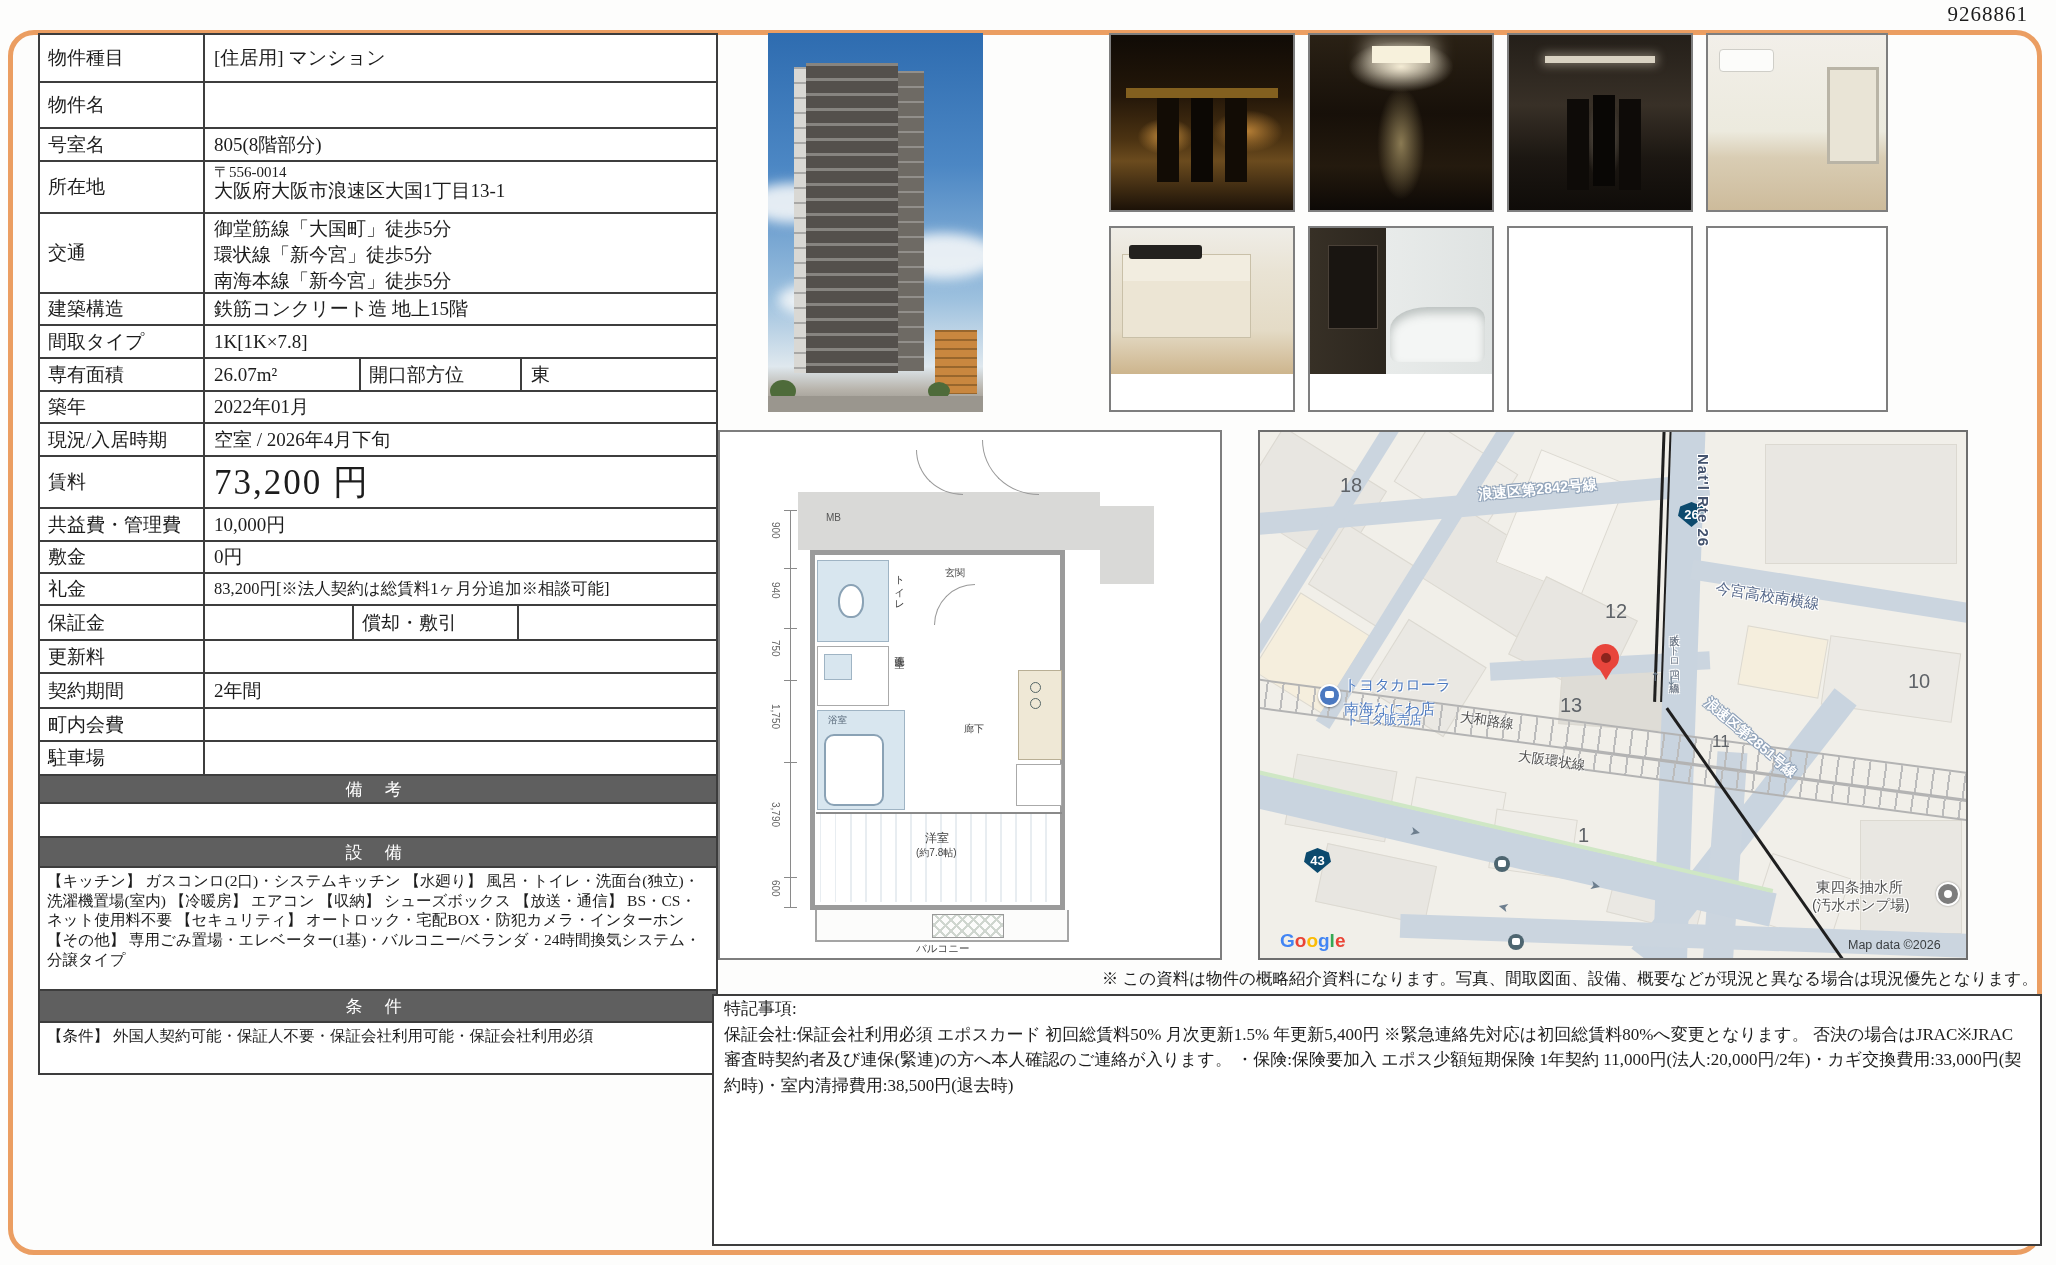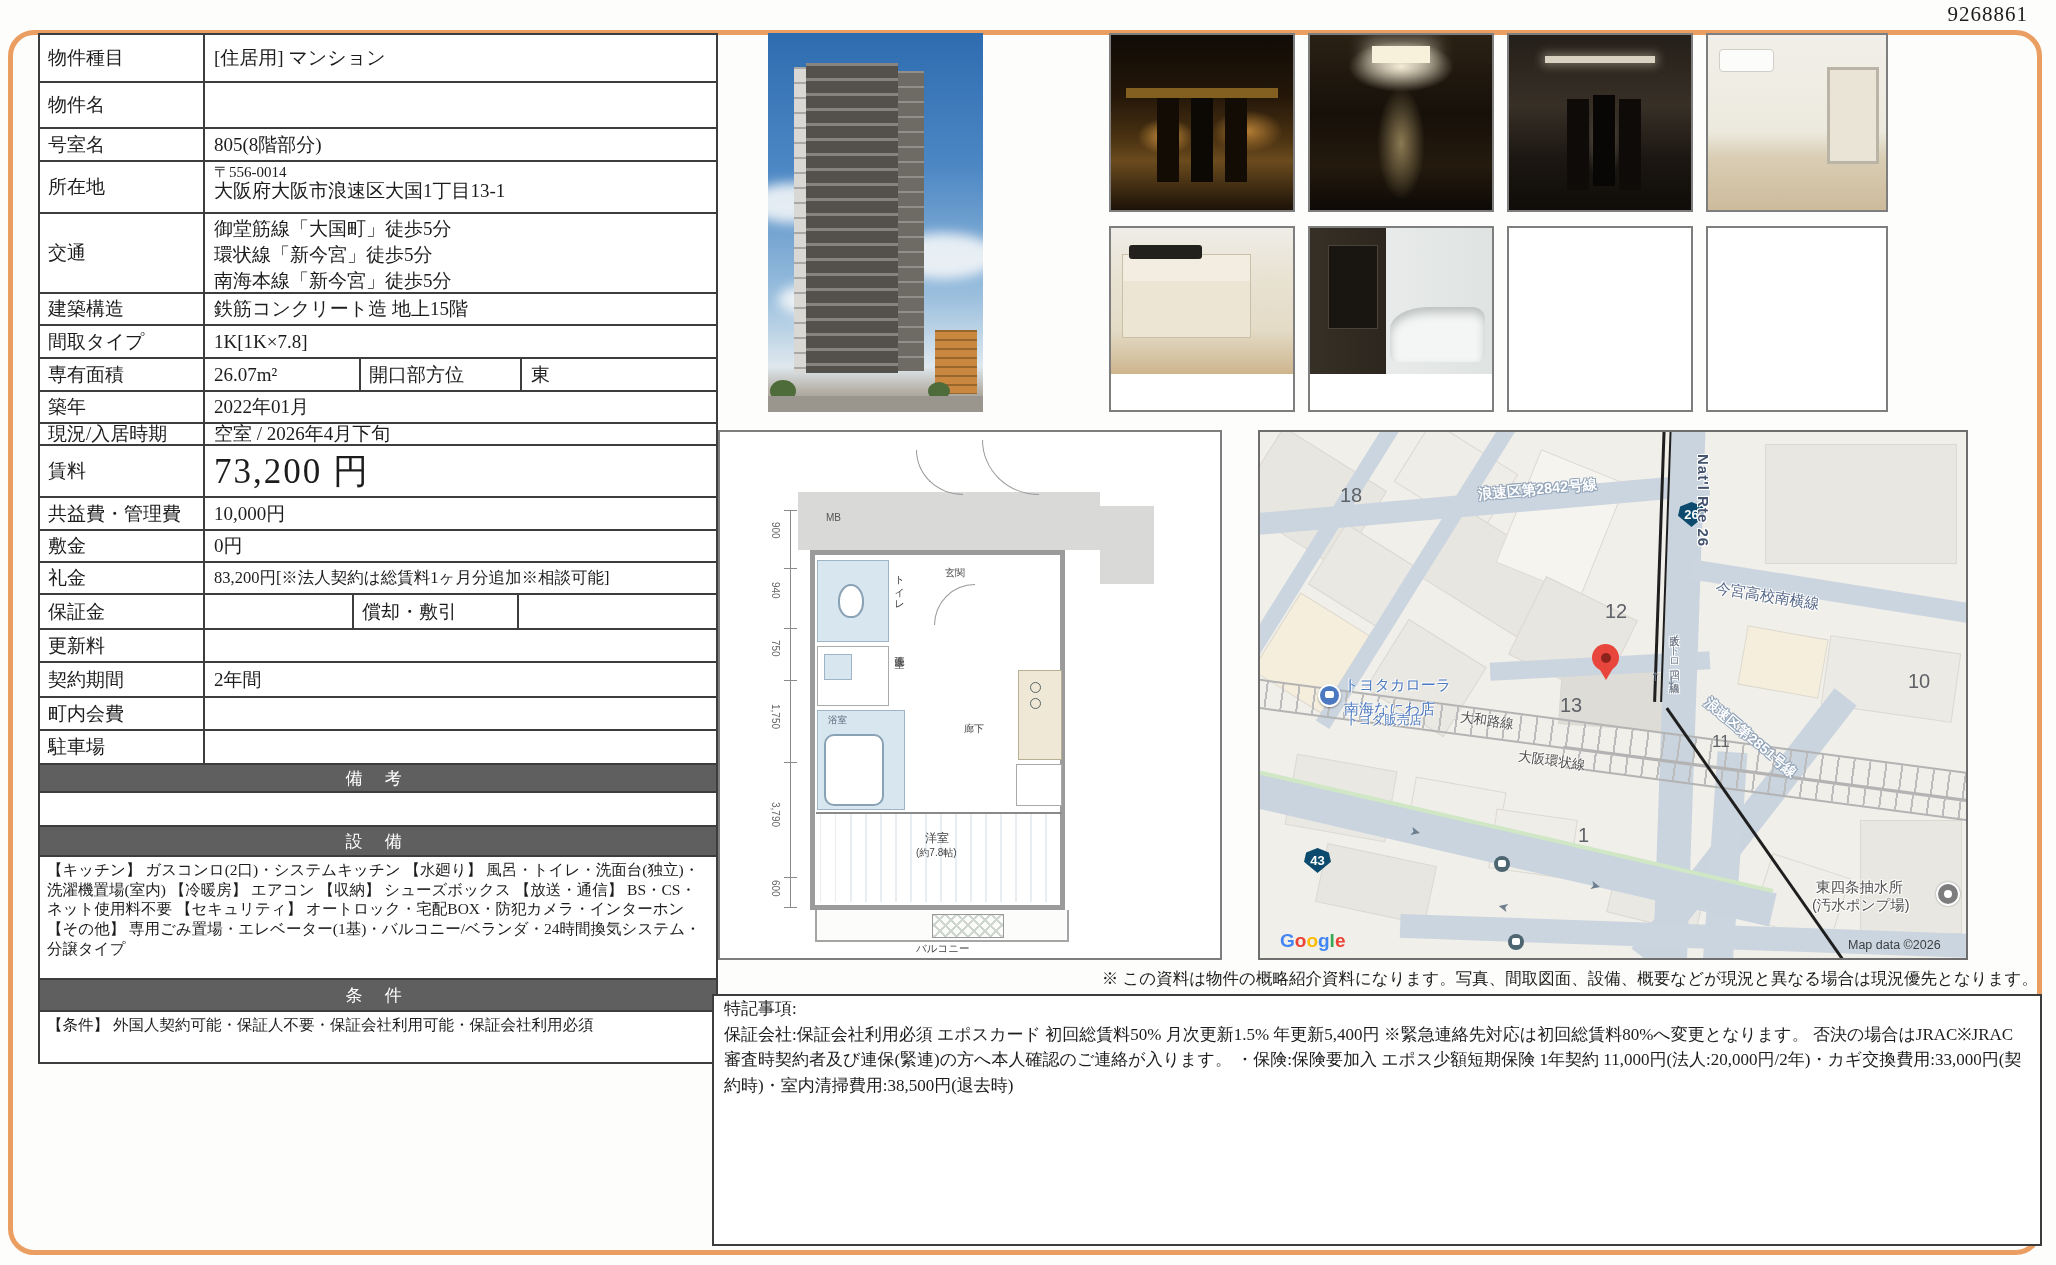--- a/index.html
+++ b/index.html
@@ -192,21 +192,21 @@
   <div class="tr" style="height:33px">
     <div class="th">専有面積</div>
     <div class="td" style="flex:0 0 154px">26.07m²</div>
     <div class="th2">開口部方位</div>
     <div class="td">東</div>
   </div>
   <div class="tr" style="height:32px">
       <div class="th">築年</div>
       <div class="td">2022年01月</div>
     </div>
-  <div class="tr" style="height:22px">
+  <div class="tr" style="height:33px">
       <div class="th">現況/入居時期</div>
       <div class="td">空室 / 2026年4月下旬</div>
     </div>
   <div class="tr" style="height:52px">
       <div class="th">賃料</div>
       <div class="td rent-big">73,200 円</div>
     </div>
   <div class="tr" style="height:33px">
       <div class="th">共益費・管理費</div>
       <div class="td">10,000円</div>
@@ -379,21 +379,21 @@
   </div>
 
   <div>
     <div class="rail-jr" style="left:-30px;top:295px;width:790px;transform:rotate(7.5deg)"></div>
     <div class="rail-jr" style="left:300px;top:345px;width:480px;height:18px;transform:rotate(7.5deg)"></div>
     <div class="rail-black" style="left:398px;top:-10px;width:3px;height:280px;transform:rotate(2deg)"></div>
     <div class="rail-black" style="left:405px;top:-10px;width:2px;height:280px;transform:rotate(2deg)"></div>
     <div class="rail-black" style="left:520px;top:240px;width:3px;height:400px;transform:rotate(-35deg)"></div>
   </div>
 
-  <div class="blocknum" style="left:80px;top:52px">18</div>
+  <div class="blocknum" style="left:80px;top:42px">18</div>
   <div class="blocknum" style="left:345px;top:168px">12</div>
   <div class="blocknum" style="left:648px;top:238px">10</div>
   <div class="blocknum" style="left:300px;top:262px">13</div>
   <div class="blocknum" style="left:452px;top:300px;font-size:17px">11</div>
   <div class="blocknum" style="left:318px;top:392px">1</div>
 
   <div class="roadlabel-white" style="left:218px;top:48px;transform:rotate(-5deg)">浪速区第2842号線</div>
   <div class="shield" style="left:418px;top:70px">26</div>
   <div class="maplabel-dark" style="left:436px;top:22px;width:16px;font-weight:bold;color:#44536e;writing-mode:vertical-rl;text-orientation:sideways;font-size:15px;letter-spacing:1px">Nat'l Rte 26</div>
   <div class="maplabel-dark" style="left:455px;top:155px;transform:rotate(9deg)">今宮高校南横線</div>

